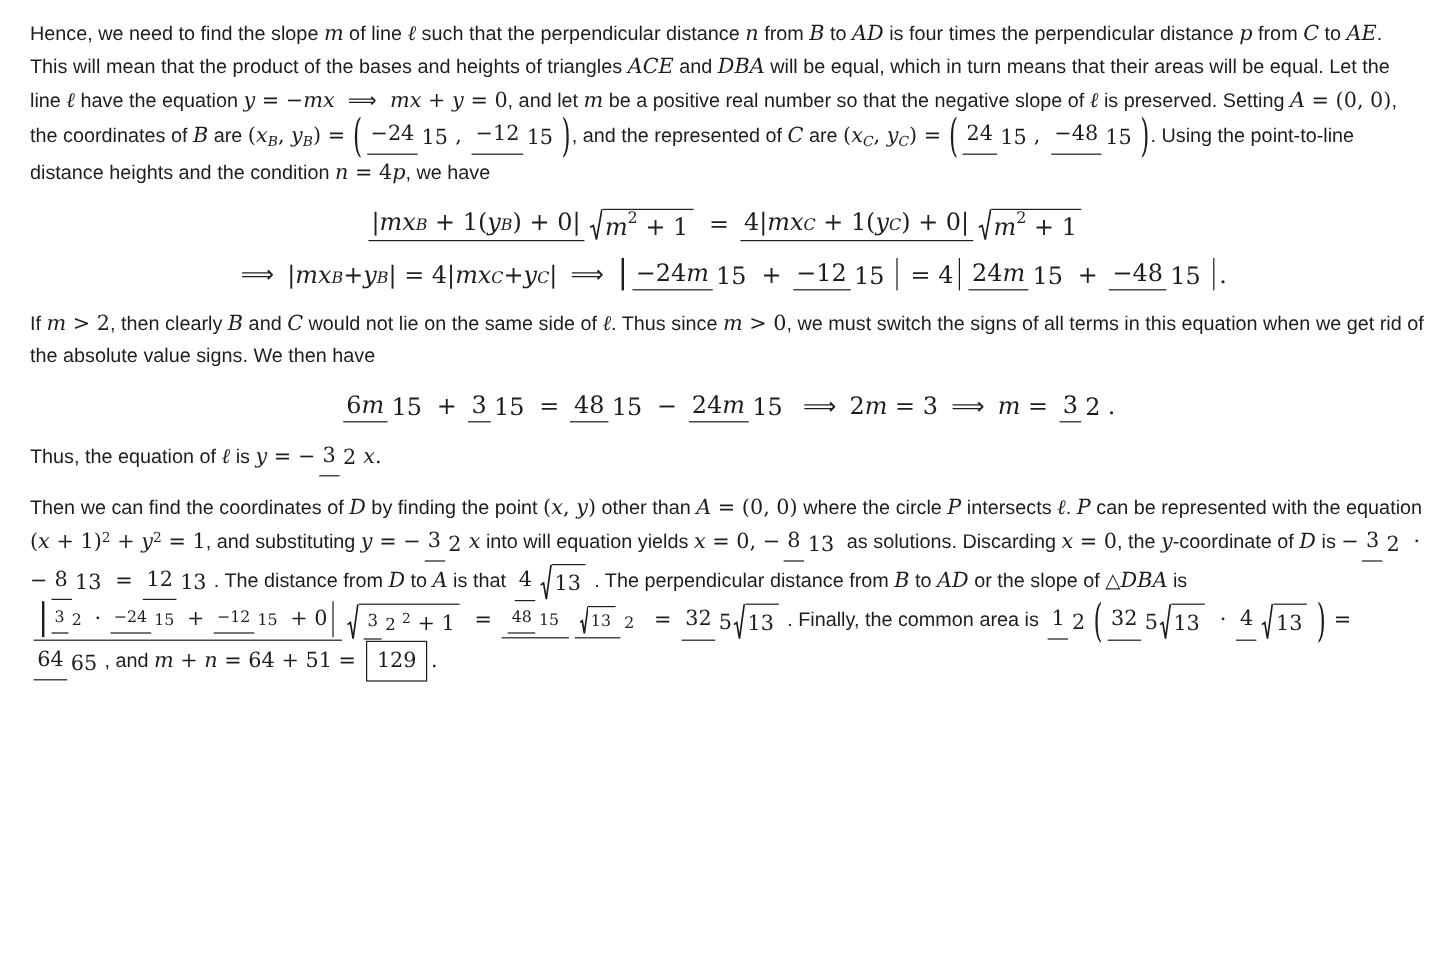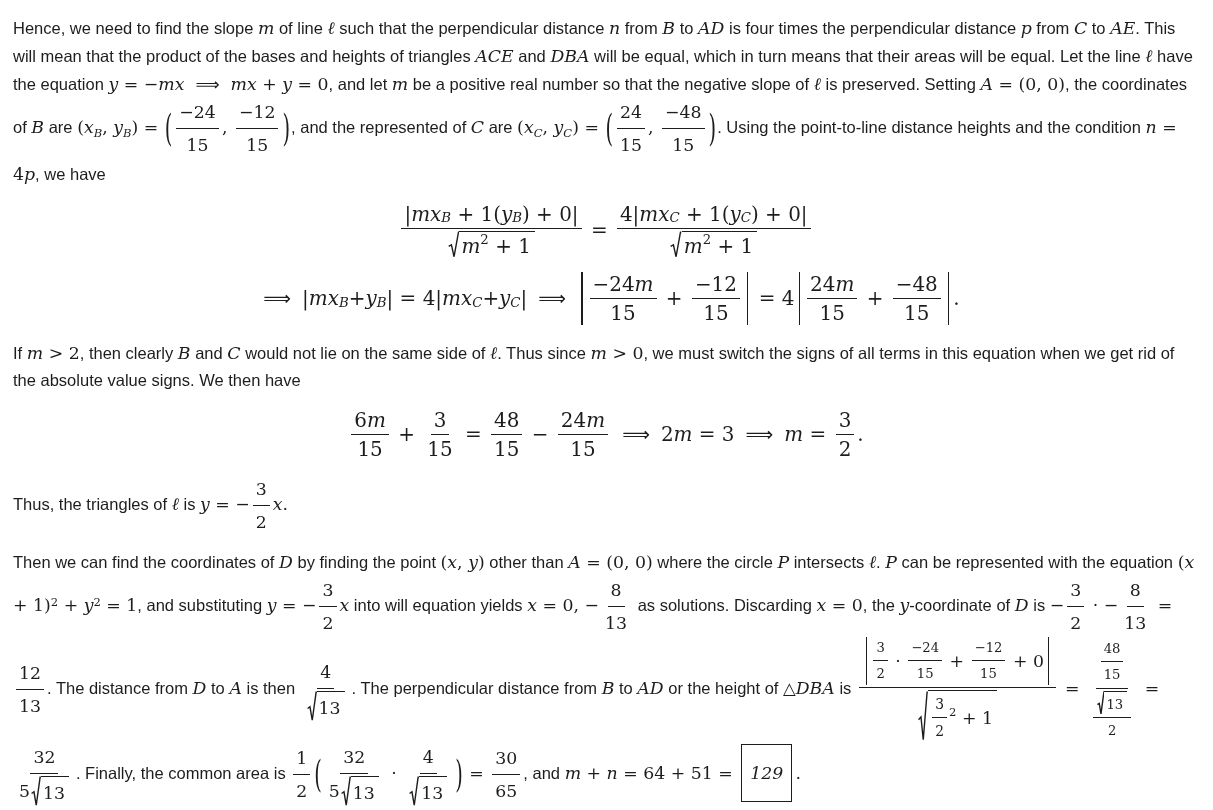--- a/index.html
+++ b/index.html
@@ -2,40 +2,40 @@
 <html><head>
 <meta charset="utf-8">
 <style>
   html,body{margin:0;padding:0;}
   body{
     width:1213px;height:810px;overflow:hidden;box-sizing:border-box;
     background:#ffffff;color:#1d1d1d;
     font-family:"Liberation Sans",sans-serif;font-size:16.5px;
     padding:10px 10px 0 9px;
   }
-  .para{margin:4px 4px 12px;line-height:1.62;}
+  .para{margin:4px 16px 12px;line-height:1.62;}
   .display{display:flex;justify-content:center;align-items:center;margin:14px 0;font-size:19px;flex-wrap:nowrap;}
   .mi{font-family:"DejaVu Serif",serif;font-style:italic;font-size:1.05em;white-space:pre-wrap;}
   .mn{font-family:"DejaVu Serif",serif;font-size:1.05em;white-space:pre-wrap;}
   .msub{font-family:"DejaVu Serif",serif;font-style:italic;font-size:0.7em;position:relative;top:0.3em;}
   .msup{font-family:"DejaVu Serif",serif;font-size:0.7em;position:relative;top:-0.45em;}
   .arrow{font-family:"DejaVu Sans","DejaVu Serif",sans-serif;font-size:1.02em;padding:0 11px;white-space:pre;}
   .tri{font-family:"DejaVu Sans",sans-serif;font-size:1.0em;}
-  .frac{display:inline-flex;flex-direction:column;align-items:center;vertical-align:middle;margin:0 3px;text-align:center;}
+  .frac{display:inline-flex;flex-direction:row;vertical-align:middle;margin:0 3px;text-align:center;}
   .num,.den{display:flex;align-items:center;justify-content:center;padding:0 3px;}
   .num{border-bottom:1.5px solid currentColor;padding-bottom:2px;}
   .den{padding-top:2px;}
   .frac .frac{font-size:0.76em;margin:0 2px;}
   .radicand .frac{font-size:0.8em;}
   .sqrt{display:inline-flex;align-items:stretch;vertical-align:middle;margin:0 1px;}
   .radsvg{display:block;width:0.6em;align-self:stretch;height:auto;}
   .radicand{display:inline-flex;align-items:center;border-top:1.5px solid currentColor;padding:2px 4px 0 2px;}
   .vbar{align-self:stretch;width:1.5px;background:currentColor;margin:0 4px;flex:0 0 auto;}
   .bigp{font-family:"DejaVu Serif",serif;display:inline-block;transform:scaleY(1.95);vertical-align:middle;font-size:1.18em;padding:0 1px;}
-  .ansbox{display:inline-flex;align-items:flex-start;border:1.4px solid currentColor;padding:14px 8px;margin:0 3px;font-style:italic;}
+  .ansbox{display:inline-flex;align-items:flex-start;border:1.4px solid currentColor;padding:2px 8px;margin:0 3px;}
   .txt{white-space:normal;}
 </style>
 </head>
 <body style="color: rgb(29, 29, 29); background: rgb(255, 255, 255);">
 
 <div id="doc">
     <div class="para"><span class="txt">Hence, we need to find the slope </span><span class="mi">m</span><span class="txt"> of line </span><span class="mi">ℓ</span><span class="txt"> such that the perpendicular distance </span><span class="mi">n</span><span class="txt"> from </span><span class="mi">B</span><span class="txt"> to </span><span class="mi">AD</span><span class="txt"> is four times the perpendicular distance </span><span class="mi">p</span><span class="txt"> from </span><span class="mi">C</span><span class="txt"> to </span><span class="mi">AE</span><span class="txt">. This will mean that the product of the bases and heights of triangles </span><span class="mi">ACE</span><span class="txt"> and </span><span class="mi">DBA</span><span class="txt"> will be equal, which in turn means that their areas will be equal. Let the line </span><span class="mi">ℓ</span><span class="txt"> have the equation </span><span class="mi">y</span><span class="mn"> = −</span><span class="mi">mx</span><span class="arrow">⟹</span><span class="mi">mx</span><span class="mn"> + </span><span class="mi">y</span><span class="mn"> = 0</span><span class="txt">, and let </span><span class="mi">m</span><span class="txt"> be a positive real number so that the negative slope of </span><span class="mi">ℓ</span><span class="txt"> is preserved. Setting </span><span class="mi">A</span><span class="mn"> = (0, 0)</span><span class="txt">, the coordinates of </span><span class="mi">B</span><span class="txt"> are </span><span class="mn">(</span><span class="mi">x</span><span class="msub">B</span><span class="mn">, </span><span class="mi">y</span><span class="msub">B</span><span class="mn">) = </span><span class="bigp">(</span><span class="frac">
         <span class="num">
           <span class="mn">−24</span>
         </span>
@@ -221,21 +221,21 @@
       <span class="frac">
         <span class="num">
           <span class="mn">3</span>
         </span>
         <span class="den">
           <span class="mn">2</span>
         </span>
       </span>
       <span class="mn">.</span>
     </div>
-    <div class="para"><span class="txt">Thus, the triangles of </span><span class="mi">ℓ</span><span class="txt"> is </span><span class="mi">y</span><span class="mn"> = −</span><span class="frac">
+    <div class="para"><span class="txt">Thus, the equation of </span><span class="mi">ℓ</span><span class="txt"> is </span><span class="mi">y</span><span class="mn"> = −</span><span class="frac">
         <span class="num">
           <span class="mn">3</span>
         </span>
         <span class="den">
           <span class="mn">2</span>
         </span>
       </span><span class="mi">x</span><span class="mn">.</span></div>
     <div class="para"><span class="txt">Then we can find the coordinates of </span><span class="mi">D</span><span class="txt"> by finding the point </span><span class="mn">(</span><span class="mi">x</span><span class="mn">, </span><span class="mi">y</span><span class="mn">)</span><span class="txt"> other than </span><span class="mi">A</span><span class="mn"> = (0, 0)</span><span class="txt"> where the circle </span><span class="mi">P</span><span class="txt"> intersects </span><span class="mi">ℓ</span><span class="txt">. </span><span class="mi">P</span><span class="txt"> can be represented with the equation </span><span class="mn">(</span><span class="mi">x</span><span class="mn"> + 1)</span><span class="msup">2</span><span class="mn"> + </span><span class="mi">y</span><span class="msup">2</span><span class="mn"> = 1</span><span class="txt">, and substituting </span><span class="mi">y</span><span class="mn"> = −</span><span class="frac">
         <span class="num">
           <span class="mn">3</span>
@@ -264,35 +264,35 @@
         <span class="den">
           <span class="mn">13</span>
         </span>
       </span><span class="mn"> = </span><span class="frac">
         <span class="num">
           <span class="mn">12</span>
         </span>
         <span class="den">
           <span class="mn">13</span>
         </span>
-      </span><span class="txt">. The distance from </span><span class="mi">D</span><span class="txt"> to </span><span class="mi">A</span><span class="txt"> is then </span><span class="frac">
+      </span><span class="txt">. The distance from </span><span class="mi">D</span><span class="txt"> to </span><span class="mi">A</span><span class="txt"> is that </span><span class="frac">
         <span class="num">
           <span class="mn">4</span>
         </span>
         <span class="den">
           <span class="sqrt">
             <svg class="radsvg" viewBox="0 0 10 24" preserveAspectRatio="none" aria-hidden="true">
               <path d="M0.6 13.5 L3 12.2 L5.3 22.6 L9.2 1 L10 1" fill="none" stroke="currentColor" stroke-width="1.4" vector-effect="non-scaling-stroke"></path>
             </svg>
             <span class="radicand">
               <span class="mn">13</span>
             </span>
           </span>
         </span>
-      </span><span class="txt">. The perpendicular distance from </span><span class="mi">B</span><span class="txt"> to </span><span class="mi">AD</span><span class="txt"> or the height of </span><span class="tri">△</span><span class="mi">DBA</span><span class="txt"> is </span><span class="frac">
+      </span><span class="txt">. The perpendicular distance from </span><span class="mi">B</span><span class="txt"> to </span><span class="mi">AD</span><span class="txt"> or the slope of </span><span class="tri">△</span><span class="mi">DBA</span><span class="txt"> is </span><span class="frac">
         <span class="num">
           <span class="vbar"></span>
           <span class="frac">
             <span class="num">
               <span class="mn">3</span>
             </span>
             <span class="den">
               <span class="mn">2</span>
             </span>
           </span>
@@ -410,21 +410,21 @@
             <svg class="radsvg" viewBox="0 0 10 24" preserveAspectRatio="none" aria-hidden="true">
               <path d="M0.6 13.5 L3 12.2 L5.3 22.6 L9.2 1 L10 1" fill="none" stroke="currentColor" stroke-width="1.4" vector-effect="non-scaling-stroke"></path>
             </svg>
             <span class="radicand">
               <span class="mn">13</span>
             </span>
           </span>
         </span>
       </span><span class="bigp">)</span><span class="mn"> = </span><span class="frac">
         <span class="num">
-          <span class="mn">30</span>
+          <span class="mn">64</span>
         </span>
         <span class="den">
           <span class="mn">65</span>
         </span>
       </span><span class="txt">, and </span><span class="mi">m</span><span class="mn"> + </span><span class="mi">n</span><span class="mn"> = 64 + 51 = </span><span class="ansbox">
         <span class="mn">129</span>
       </span><span class="mn">.</span></div>
   </div>
 
 </body></html>

